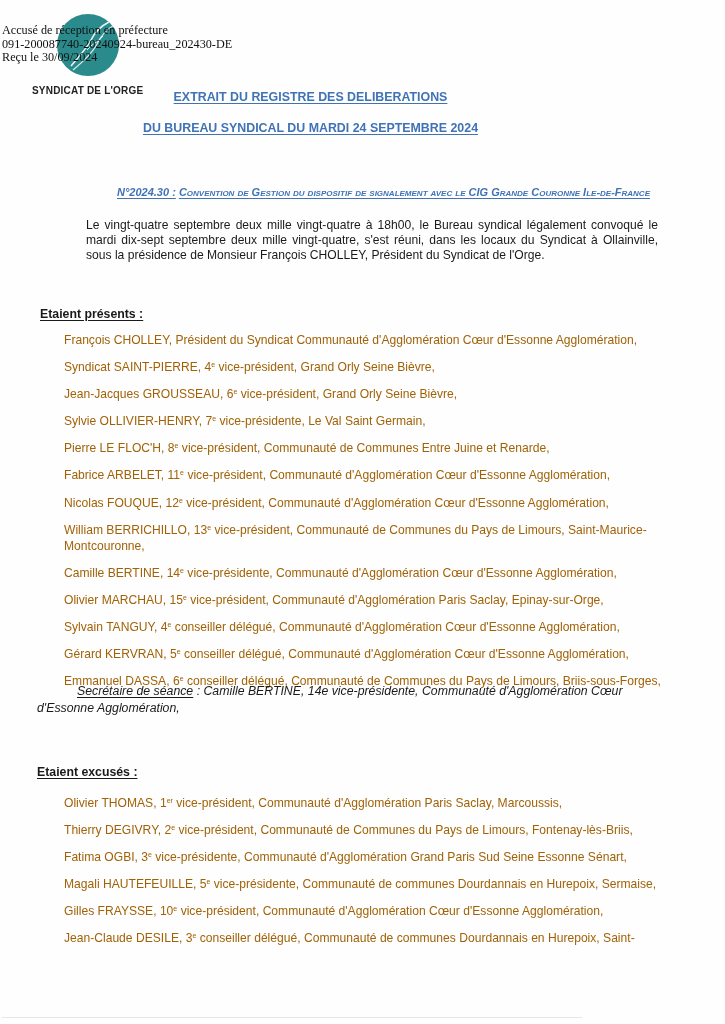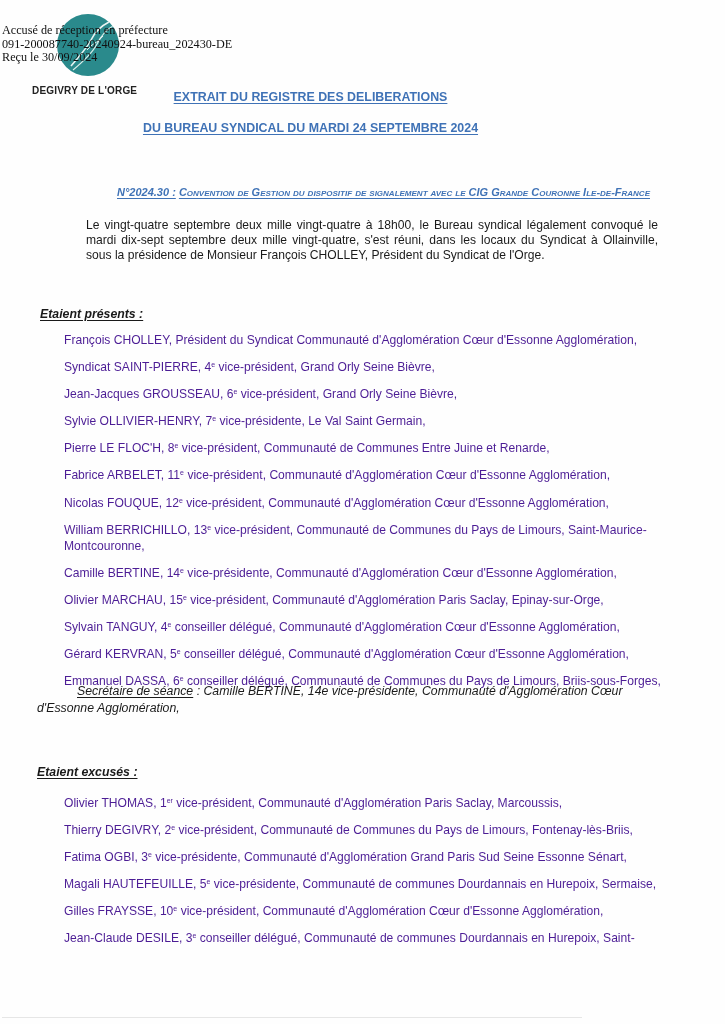--- a/index.html
+++ b/index.html
@@ -15,25 +15,25 @@
   .title span { text-decoration: underline; text-underline-offset: 2px; }
   .t1 { top: 90px; }
   .t2 { top: 121px; }
 
   .delib { position: absolute; left: 117px; top: 186px; font-size: 11px; font-weight: bold; font-style: italic; color: #3f72b6; white-space: nowrap; }
   .delib span.head { text-decoration: underline; text-underline-offset: 2px; }
   .delib span.sub { font-variant: small-caps; text-decoration: underline; text-underline-offset: 2px; }
 
   .intro { position: absolute; left: 86px; top: 218px; width: 572px; font-size: 12.1px; line-height: 15px; text-align: justify; color: #1a1a1a; }
 
-  .section-label { position: absolute; font-size: 12.3px; font-weight: bold; text-decoration: underline; text-underline-offset: 2px; color: #1a1a1a; font-style: italic; }
+  .section-label { position: absolute; font-size: 12.3px; font-weight: bold; text-decoration: underline; text-underline-offset: 2px; color: #1a1a1a; }
   .lbl-present { left: 40px; top: 307px; }
   .lbl-excused { left: 37px; top: 765px; }
 
-  .list { position: absolute; left: 64px; width: 600px; font-size: 12.1px; color: #4c1d95; }
+  .list { position: absolute; left: 64px; width: 600px; font-size: 12.1px; color: #a16207; }
   .list .item { line-height: 16px; margin-bottom: 11.1px; }
   .list-present { top: 332px; }
   .list-excused { top: 795px; }
   sup { font-size: 7px; vertical-align: 4px; line-height: 0; }
 
   .secretary { position: absolute; left: 37px; top: 683px; width: 640px; font-size: 12.3px; line-height: 17px; font-style: italic; color: #1a1a1a; }
   .secretary .lab { text-decoration: underline; text-underline-offset: 2px; margin-left: 40px; }
 
   .footer-line { position: absolute; left: 2px; top: 1017px; width: 580px; height: 1px; background: #e6e6e6; }
 </style>
@@ -49,21 +49,21 @@
       <path d="M30 36 C 34 30, 42 28, 46 22" stroke="#e8f4f2" stroke-width="1" fill="none"></path>
     </svg>
   </div>
 
   <div class="stamp">
     <div>Accusé de réception en préfecture</div>
     <div>091-200087740-20240924-bureau_202430-DE</div>
     <div>Reçu le 30/09/2024</div>
   </div>
 
-  <div class="org-name">DEGIVRY DE L'ORGE</div>
+  <div class="org-name">SYNDICAT DE L'ORGE</div>
 
   <div class="title t1"><span>EXTRAIT DU REGISTRE DES DELIBERATIONS</span></div>
   <div class="title t2"><span>DU BUREAU SYNDICAL DU MARDI 24 SEPTEMBRE 2024</span></div>
 
   <div class="delib">
     <span class="head">N°2024.30 :</span>
     <span class="sub">Convention de Gestion du dispositif de signalement avec le CIG Grande Couronne Ile-de-France</span>
   </div>
 
   <div class="intro">Le vingt-quatre septembre deux mille vingt-quatre à 18h00, le Bureau syndical légalement convoqué le mardi dix-sept septembre deux mille vingt-quatre, s'est réuni, dans les locaux du Syndicat à Ollainville, sous la présidence de Monsieur François CHOLLEY, Président du Syndicat de l'Orge.</div>

